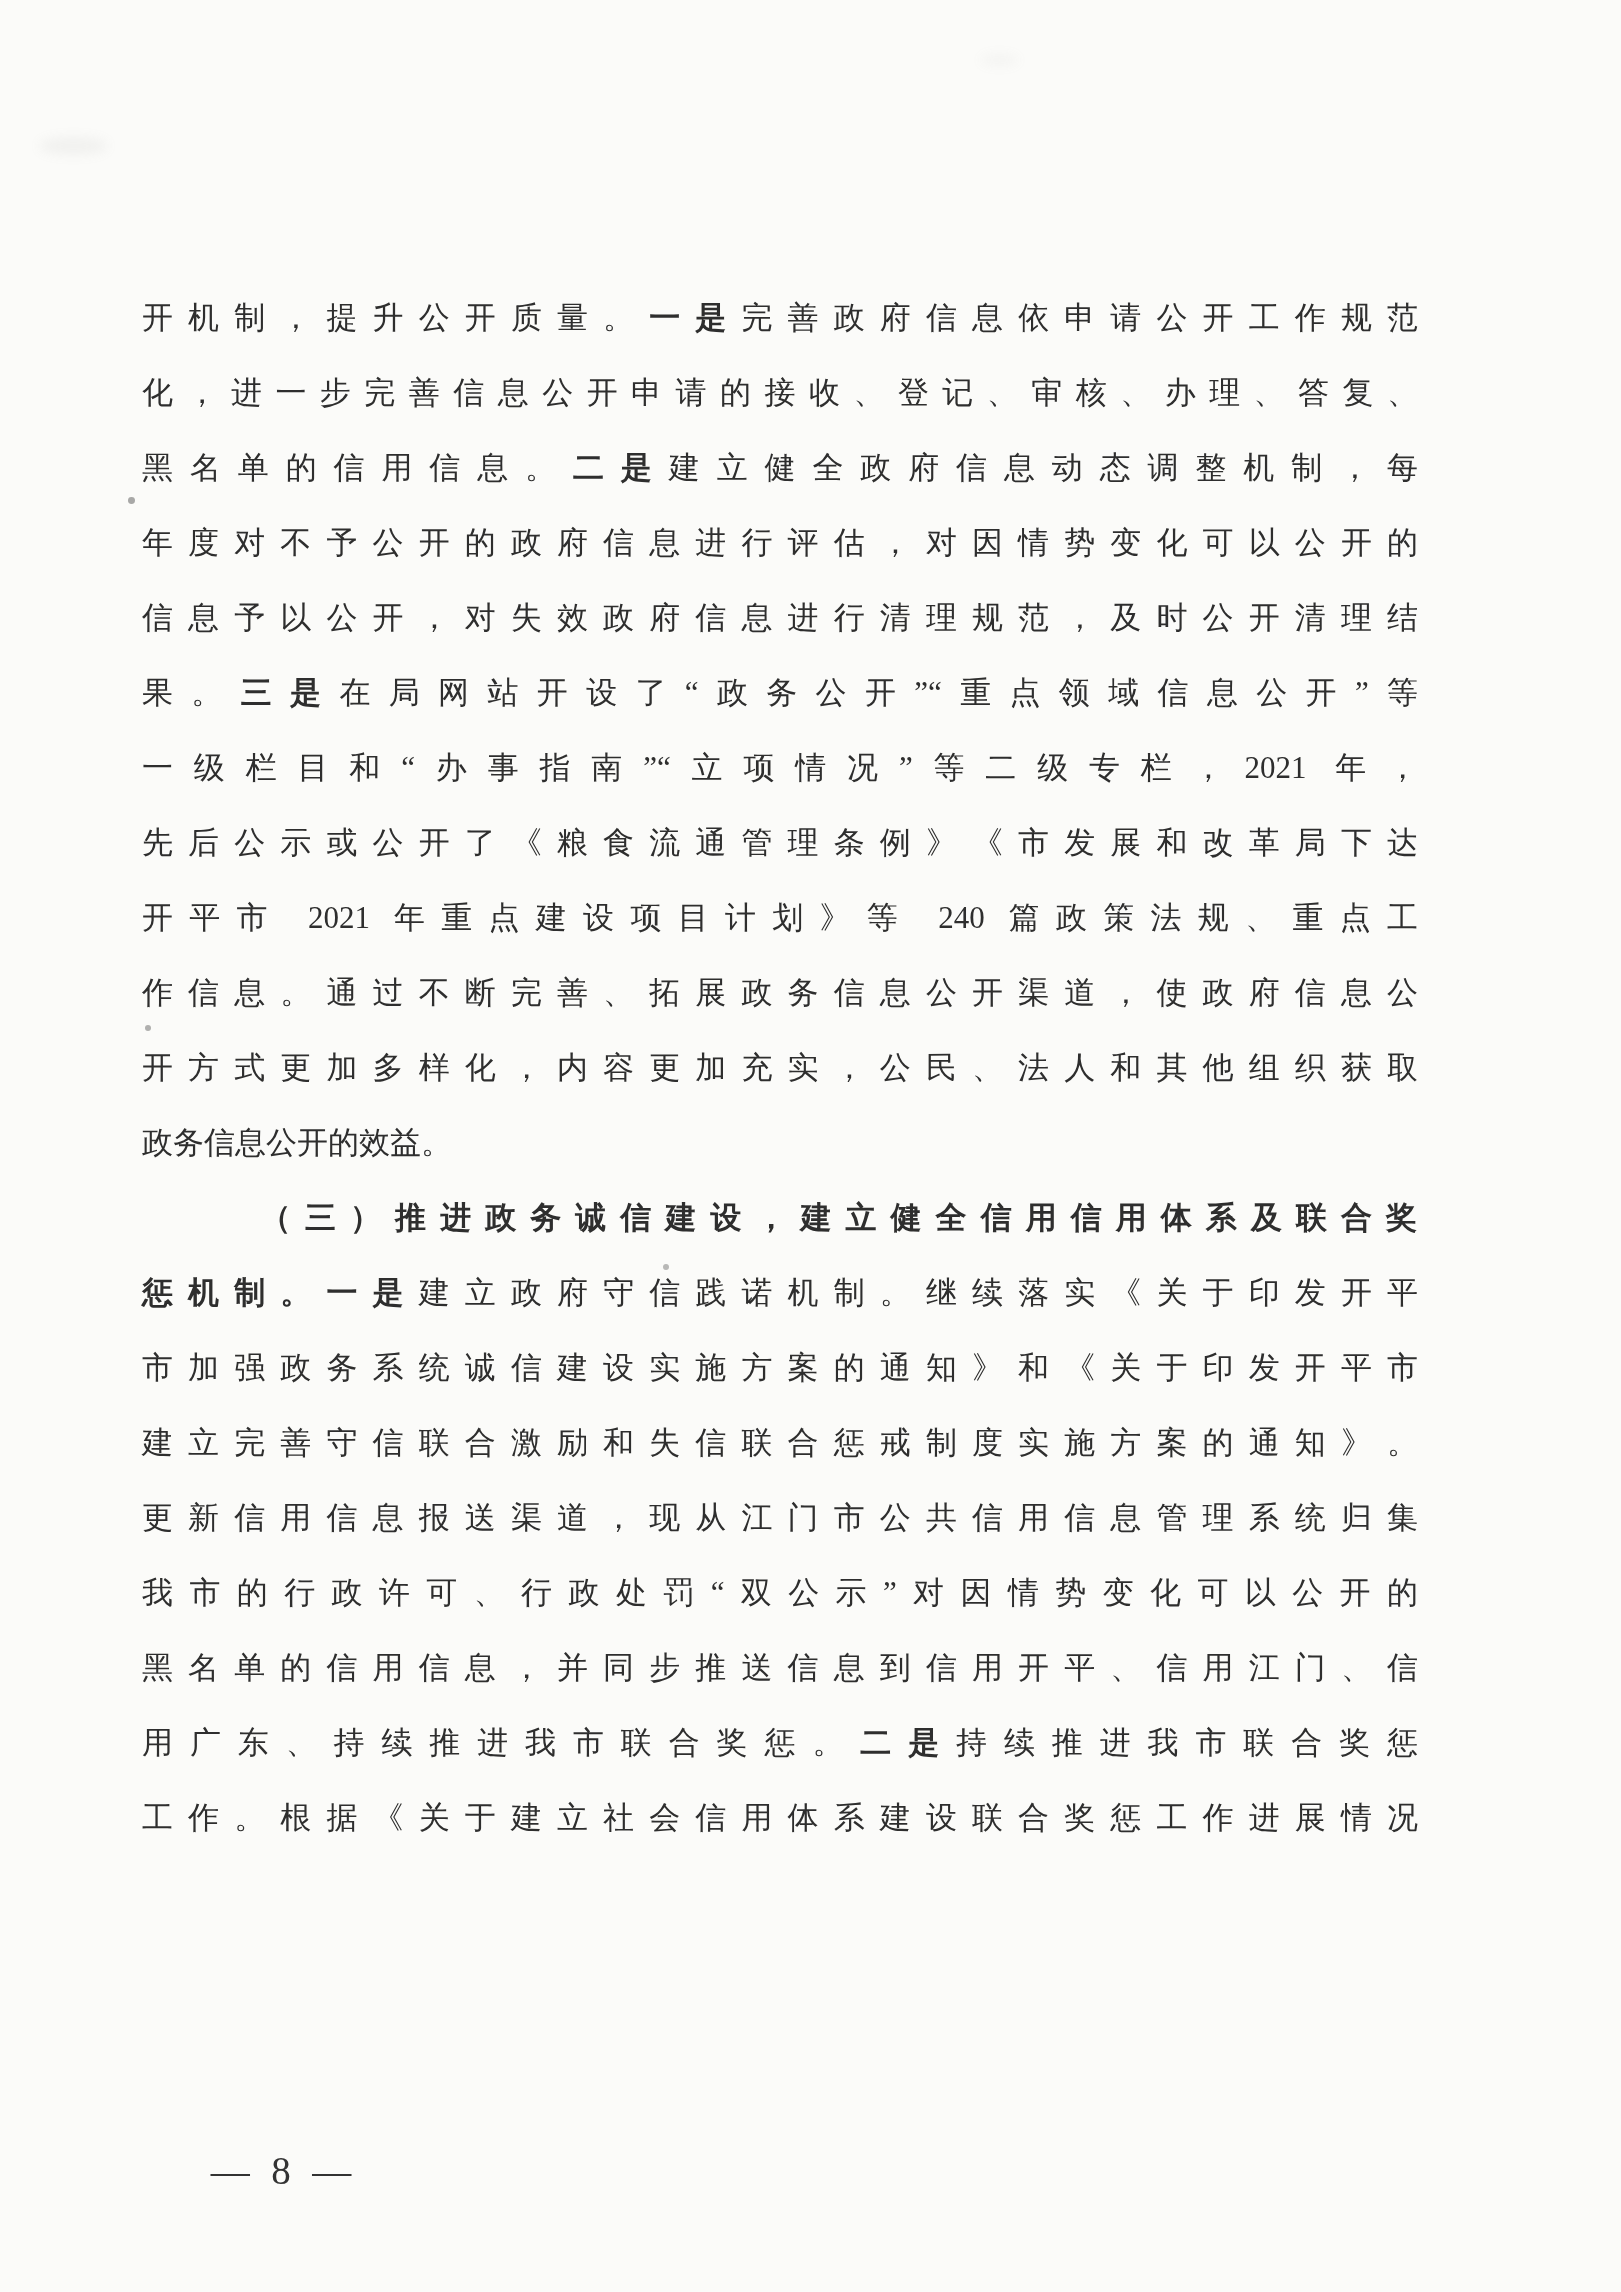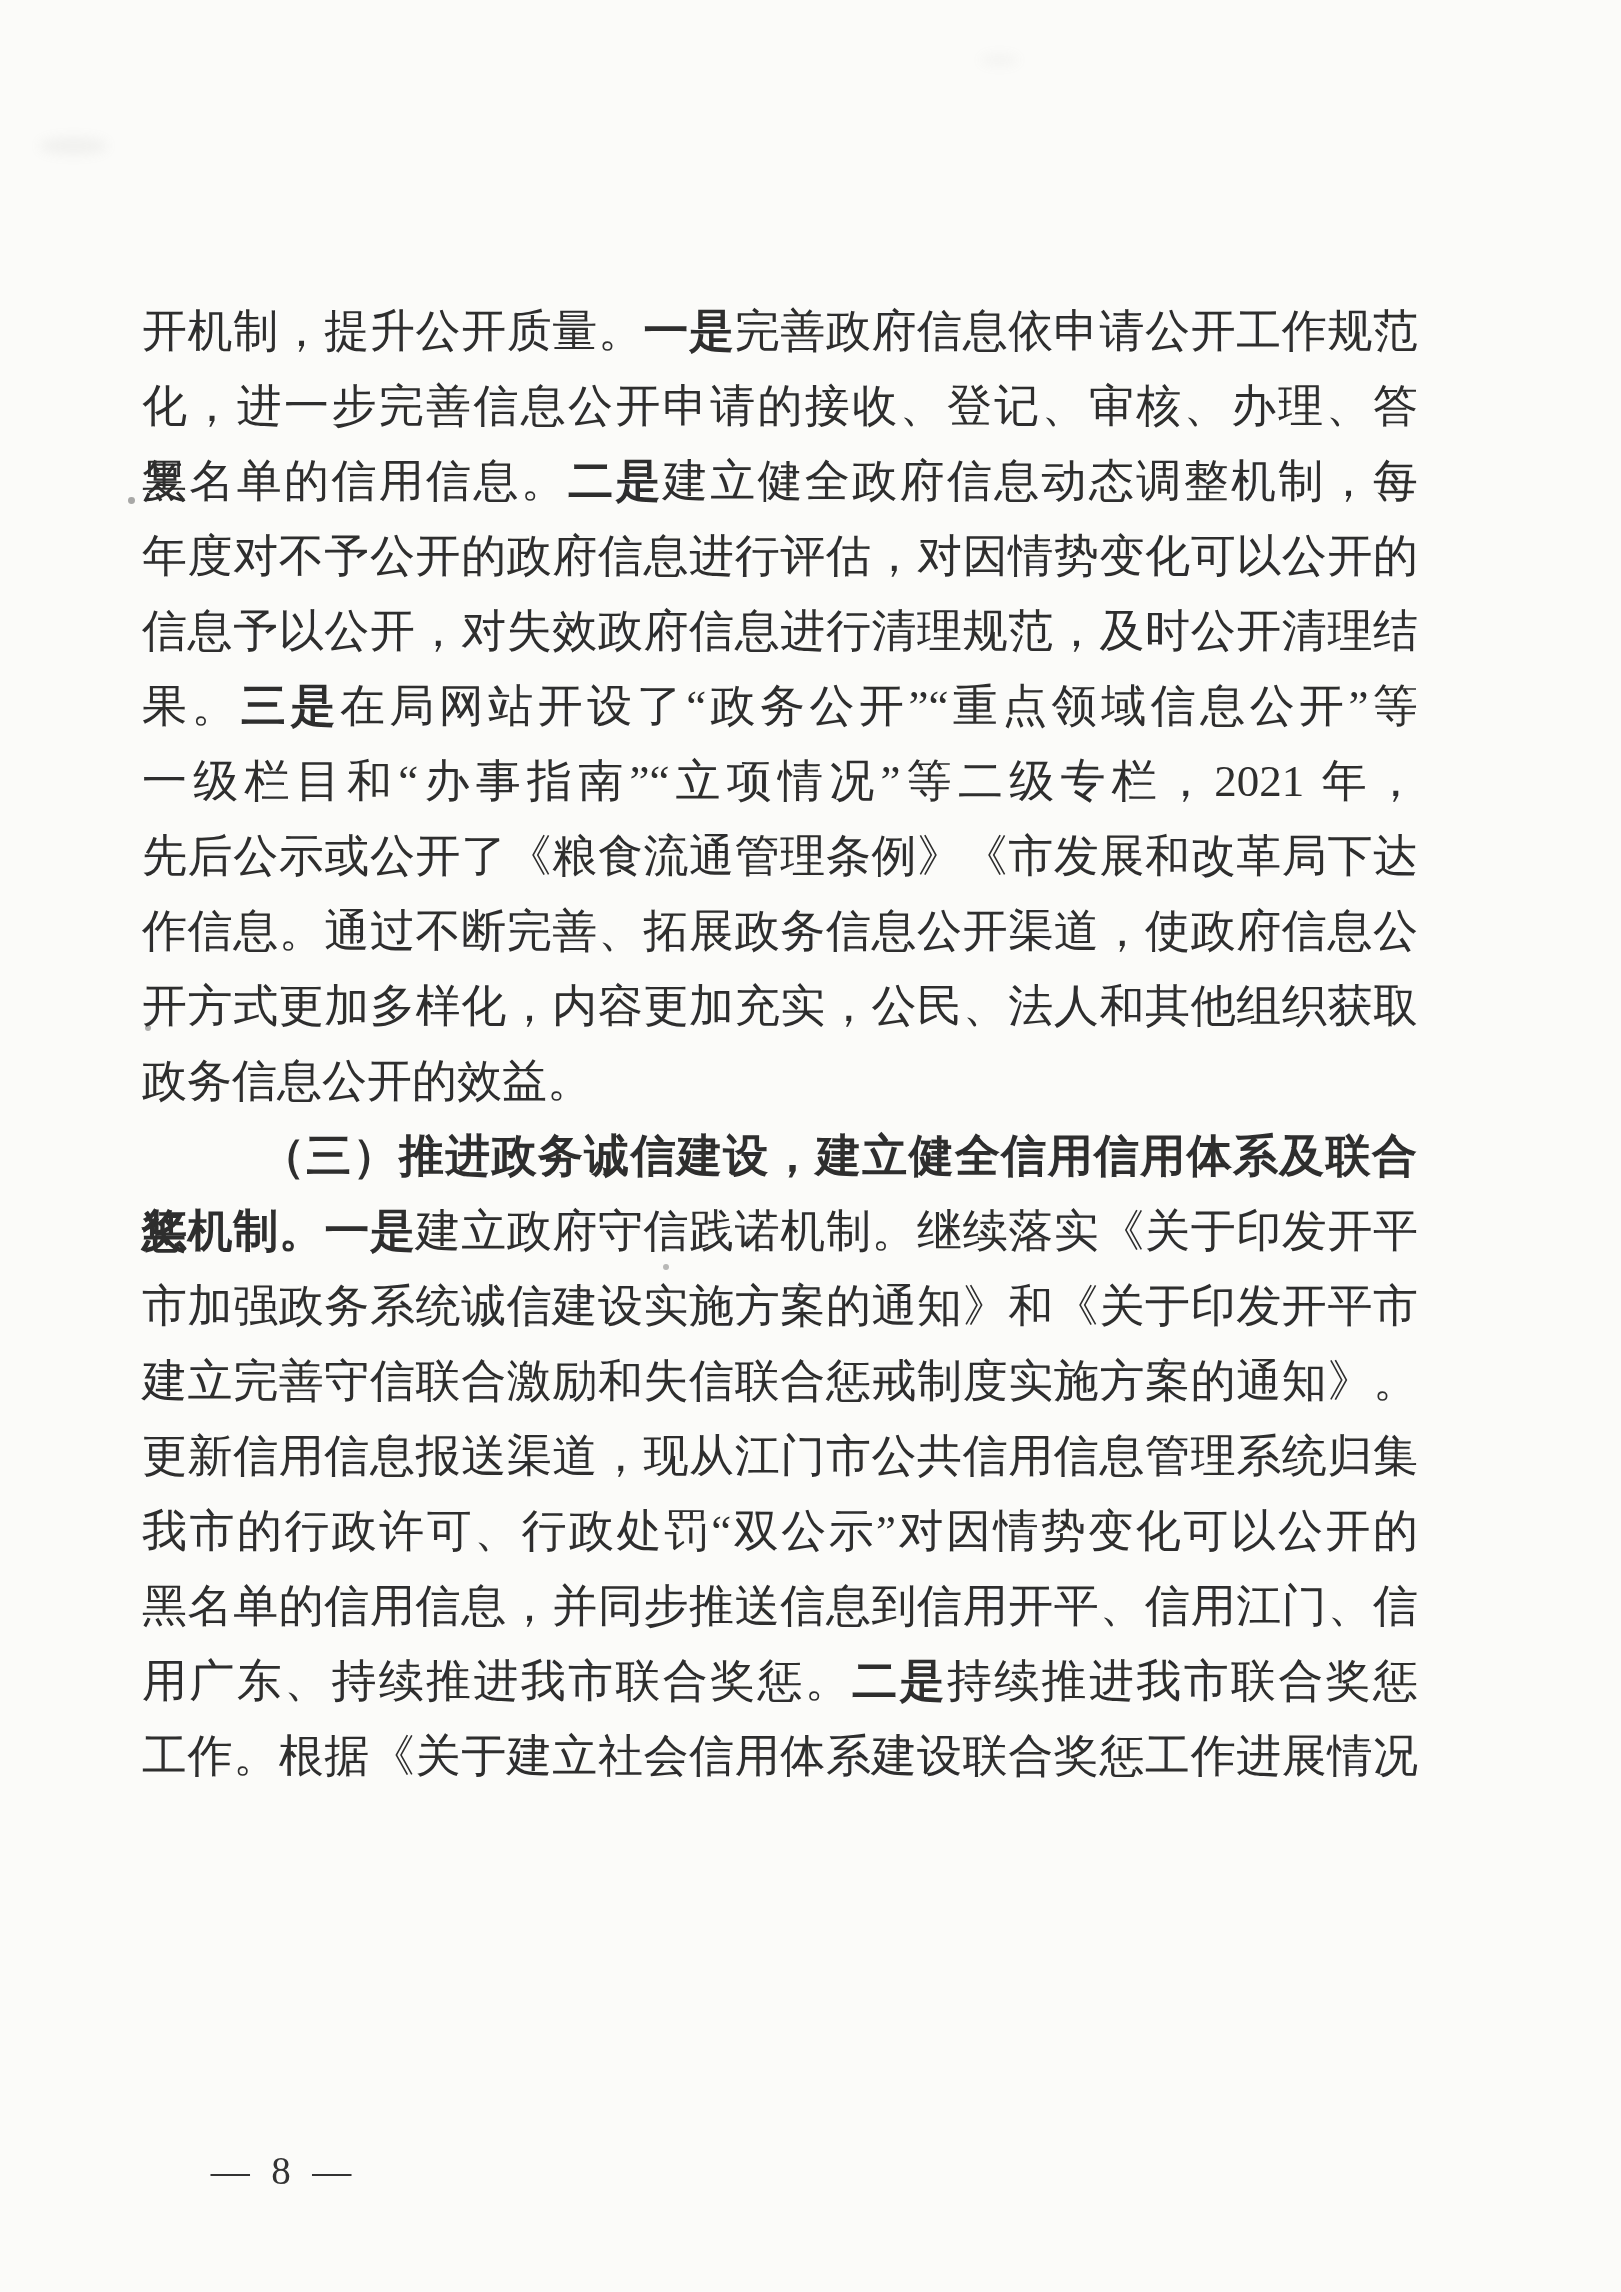--- a/index.html
+++ b/index.html
@@ -7,23 +7,23 @@
     position:relative;
     width:1621px;height:2293px;
     margin:0 auto;
     background:#fbfbf9;
     overflow:hidden;
     font-family:"Liberation Serif","DejaVu Serif",serif;
     color:#2e2e2e;
   }
   .textblock{
     position:absolute;
-    left:142px;top:294px;
+    left:142px;top:280px;
     width:1276px;
-    font-size:45px;
+    font-size:31px;
     line-height:75px;
   }
   .line{
     text-align:justify;
     text-align-last:justify;
     text-justify:inter-character;
     height:75px;
     white-space:normal;
   }
   .line.short{
@@ -83,20 +83,21 @@
     <div class="line"><span>年度对不予公开的政府信息进行评估，对因情势变化可以公开的</span></div>
 
     <div class="line"><span>信息予以公开，对失效政府信息进行清理规范，及时公开清理结</span></div>
 
     <div class="line"><span>果。</span><span class="b">三是</span><span>在局网站开设了“政务公开”“重点领域信息公开”等</span></div>
 
     <div class="line"><span>一级栏目和“办事指南”“立项情况”等二级专栏，2021 年，</span></div>
 
     <div class="line"><span>先后公示或公开了《粮食流通管理条例》《市发展和改革局下达</span></div>
 
+    <div class="line"><span>开平市 2021 年重点建设项目计划》等 240 篇政策法规、重点工</span></div>
 
     <div class="line"><span>作信息。通过不断完善、拓展政务信息公开渠道，使政府信息公</span></div>
 
     <div class="line"><span>开方式更加多样化，内容更加充实，公民、法人和其他组织获取</span></div>
 
 
     <div class="line short"><span>政务信息公开的效益。</span></div>
 
     <div class="line indent heading"><span class="b">（三）推进政务诚信建设，建立健全信用信用体系及联合奖</span></div>
 

